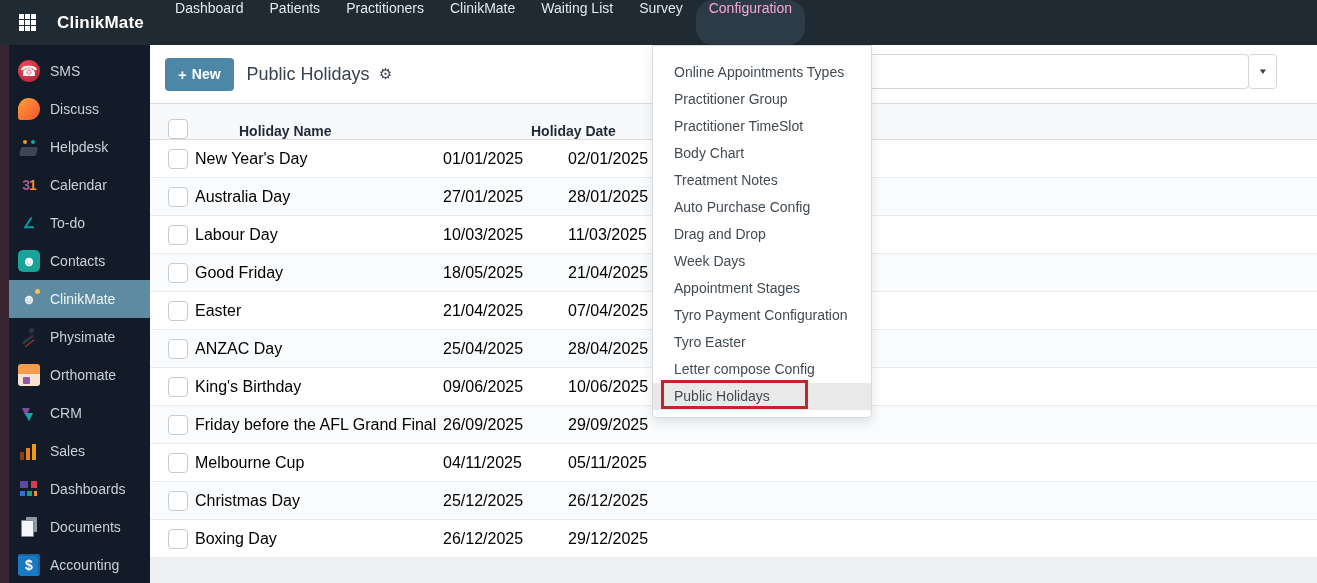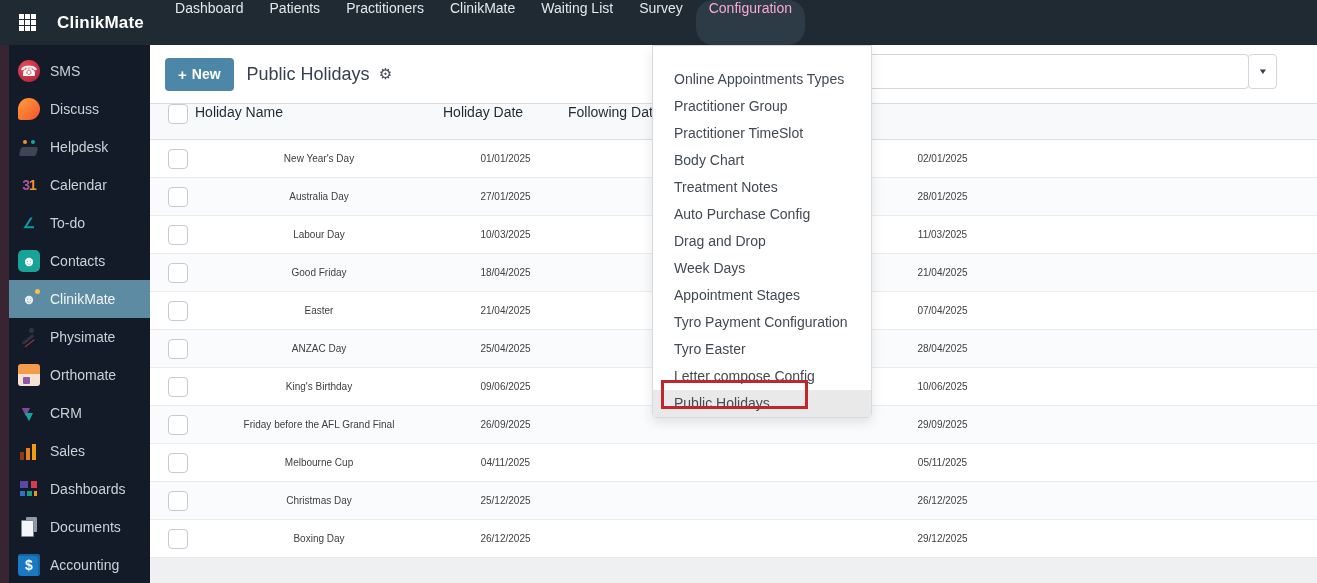--- a/index.html
+++ b/index.html
@@ -70,34 +70,34 @@
   .search-group { position:absolute; left:510px; top:9px; width:617px; height:35px; display:flex; }
   .search-input { flex:1; border:1px solid #d4d7da; border-radius:4px; background:#fff; outline:none;
     font-size:14px; padding:0 10px; font-family:"Liberation Sans",sans-serif; }
   .search-toggle { width:29px; margin-left:-1px; border:1px solid #d4d7da; border-radius:4px;
     background:#fff; display:flex; align-items:center; justify-content:center; cursor:pointer; }
   .search-toggle .caret { font-size:8px; color:#374151; transform:scaleX(1.3); }
 
   
   .table { position:absolute; top:58px; left:0; width:1167px; height:480px; background:#eef0f1; }
   .thead { height:37px; background:#f8f9fa; border-top:1px solid #dadde0; border-bottom:1px solid #dadde0;
-    display:flex; align-items:flex-start; font-weight:400; font-size:14px; color:#1f2937; }
+    display:flex; align-items:flex-end; font-weight:700; font-size:14px; color:#1f2937;gap:44px; }
   .trow { height:38px; display:flex; align-items:center; border-bottom:1px solid #e9ebee;
-    font-size:10px; color:#404040; background:#fff; cursor:pointer;text-align:center; }
+    font-size:16px; color:#000000; background:#fff; cursor:pointer; }
   .trow.even { background:#fafbfc; }
   .cb { width:20px; height:20px; border:1px solid #c6cbd0; border-radius:4px; background:#fff; flex:0 0 20px; cursor:pointer; }
   .col-cb { margin-left:18px; }
   .col-name { margin-left:7px; width:248px; white-space:nowrap; overflow:hidden; }
   .col-date { width:125px; }
   .col-following { flex:1; }
 
   
   .config-menu { position:absolute; left:652px; top:45px; width:220px; height:373px;
     background:#fff; border:1px solid #d8dbde; border-radius:0 0 5px 5px;
-    box-shadow:0 5px 12px rgba(0,0,0,.10); z-index:40; padding-top:20px; }
+    box-shadow:0 5px 12px rgba(0,0,0,.10); z-index:40; padding-top:13px; }
   .menu-item { height:27px; line-height:27px; padding-left:21px; font-size:14px; color:#424a52;
     cursor:pointer; white-space:nowrap; }
   .menu-item.highlighted { background:#e9e9e9; }
   .red-box { position:absolute; left:8px; top:334px; width:147px; height:29px;
     border:3px solid #c0262c; z-index:41; pointer-events:none; }
 </style>
 </head>
 <body>
 
 <div class="navbar">
@@ -243,21 +243,21 @@
         </div>
         <div class="trow">
           <span class="cb col-cb"></span>
           <span class="col-name">Labour Day</span>
           <span class="col-date">10/03/2025</span>
           <span class="col-following">11/03/2025</span>
         </div>
         <div class="trow even">
           <span class="cb col-cb"></span>
           <span class="col-name">Good Friday</span>
-          <span class="col-date">18/04/2025</span>
+          <span class="col-date">18/05/2025</span>
           <span class="col-following">21/04/2025</span>
         </div>
         <div class="trow">
           <span class="cb col-cb"></span>
           <span class="col-name">Easter</span>
           <span class="col-date">21/04/2025</span>
           <span class="col-following">07/04/2025</span>
         </div>
         <div class="trow even">
           <span class="cb col-cb"></span>

